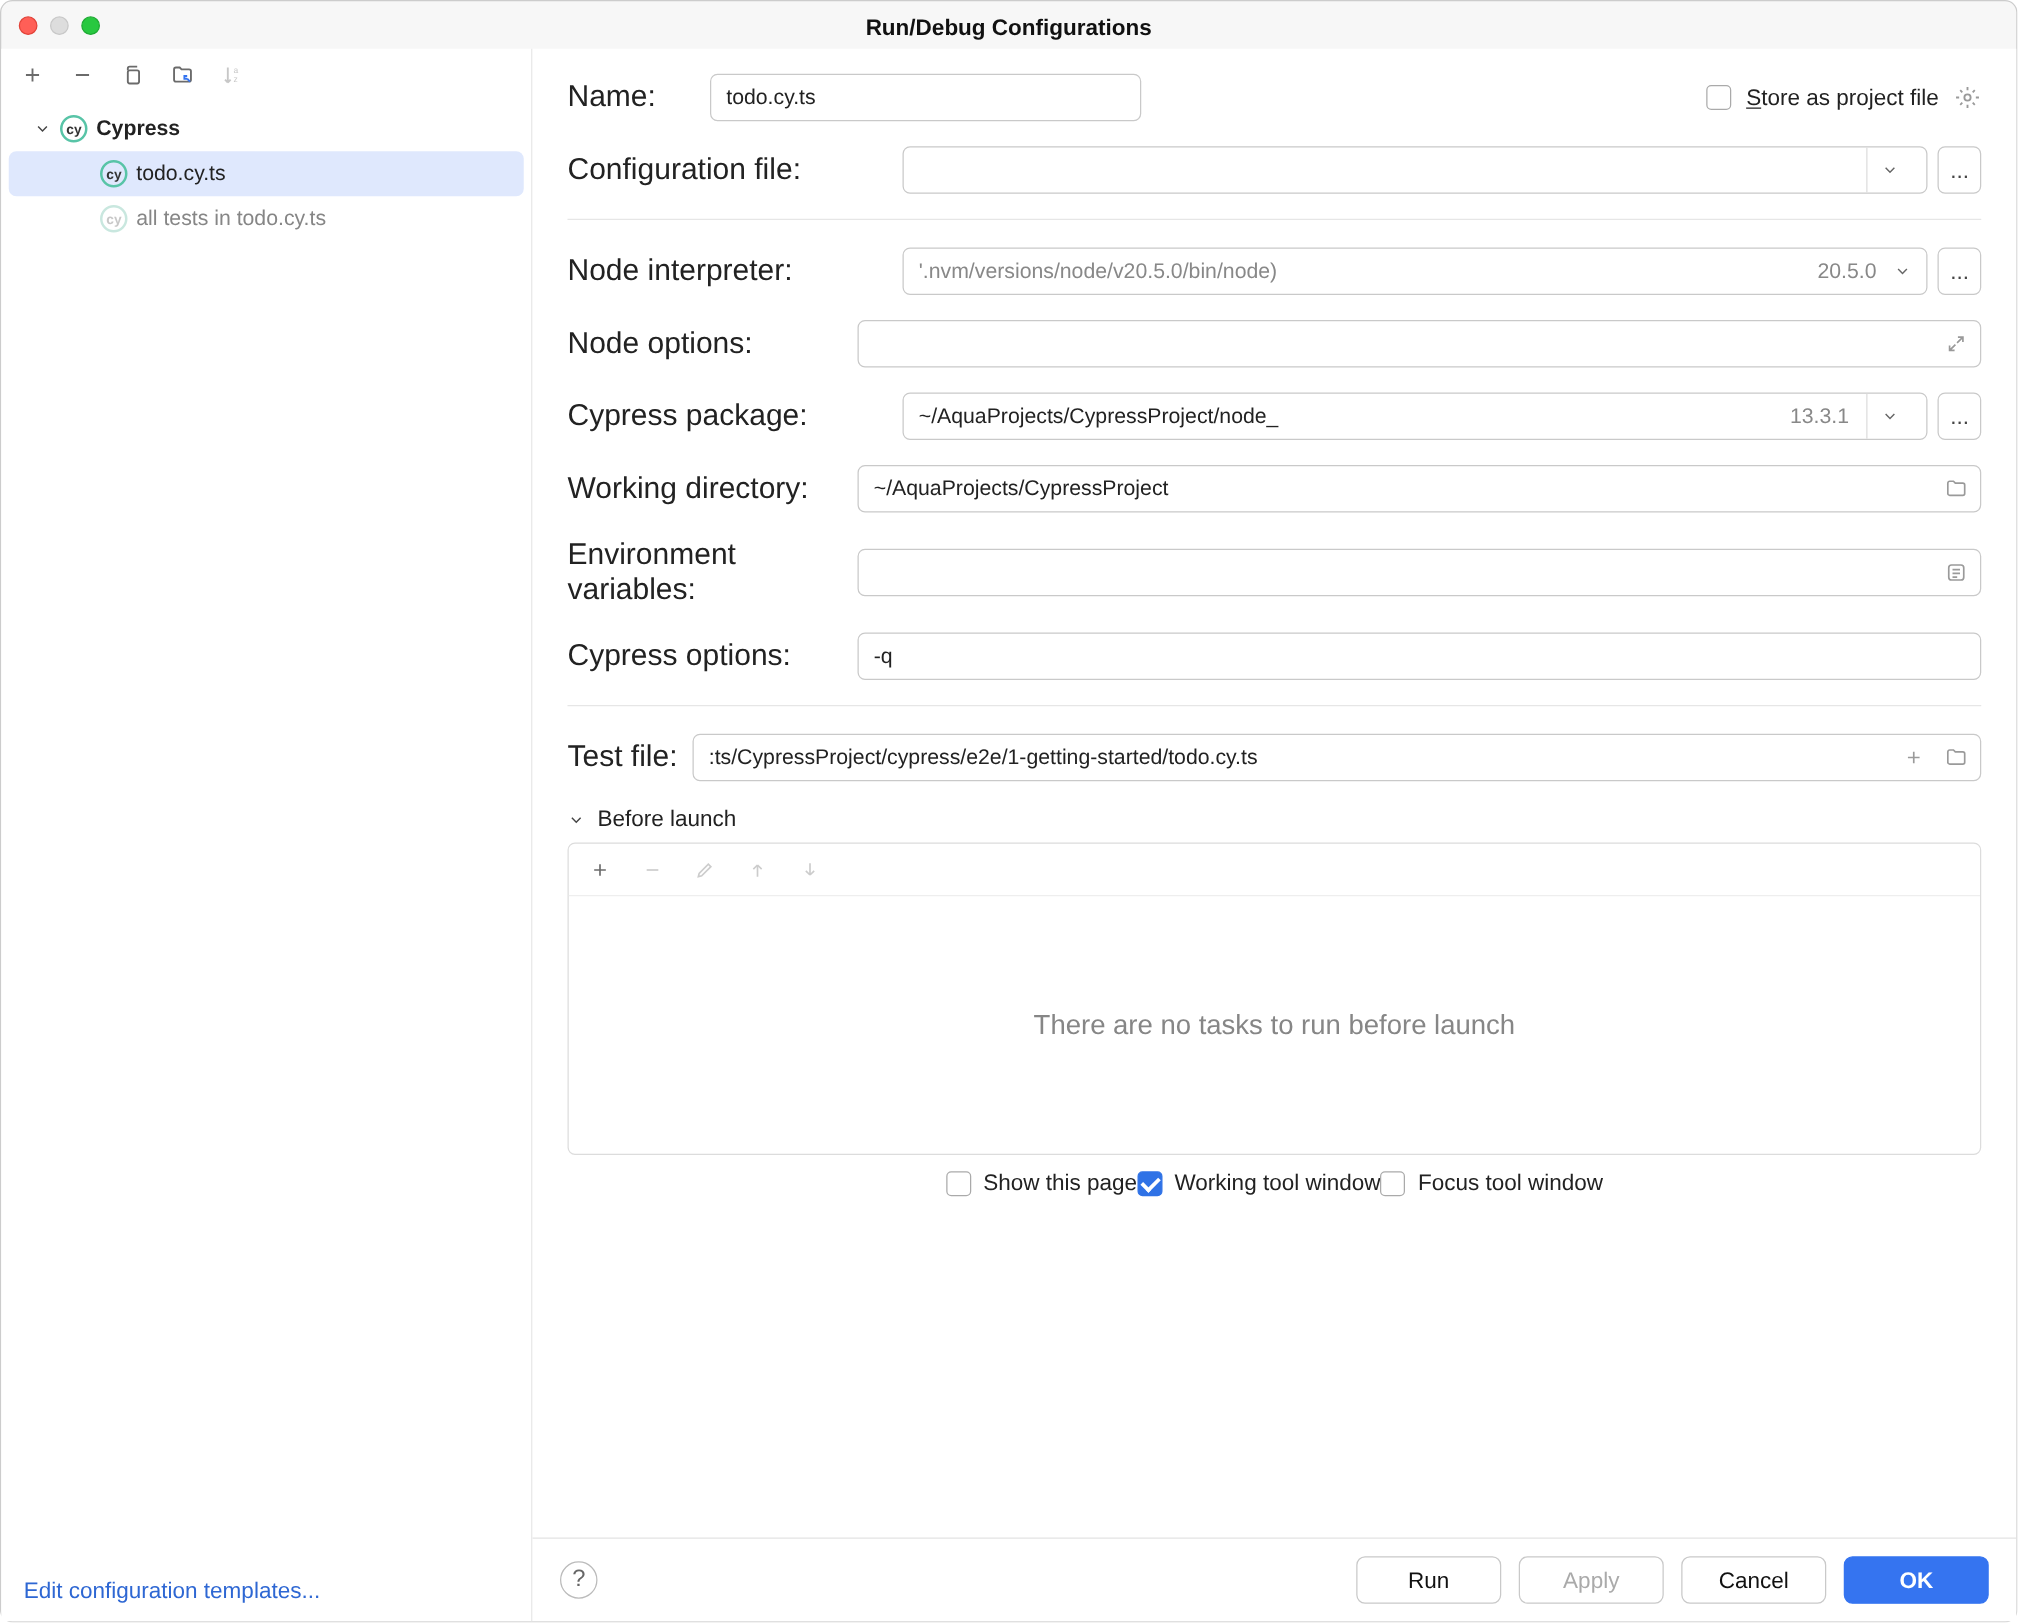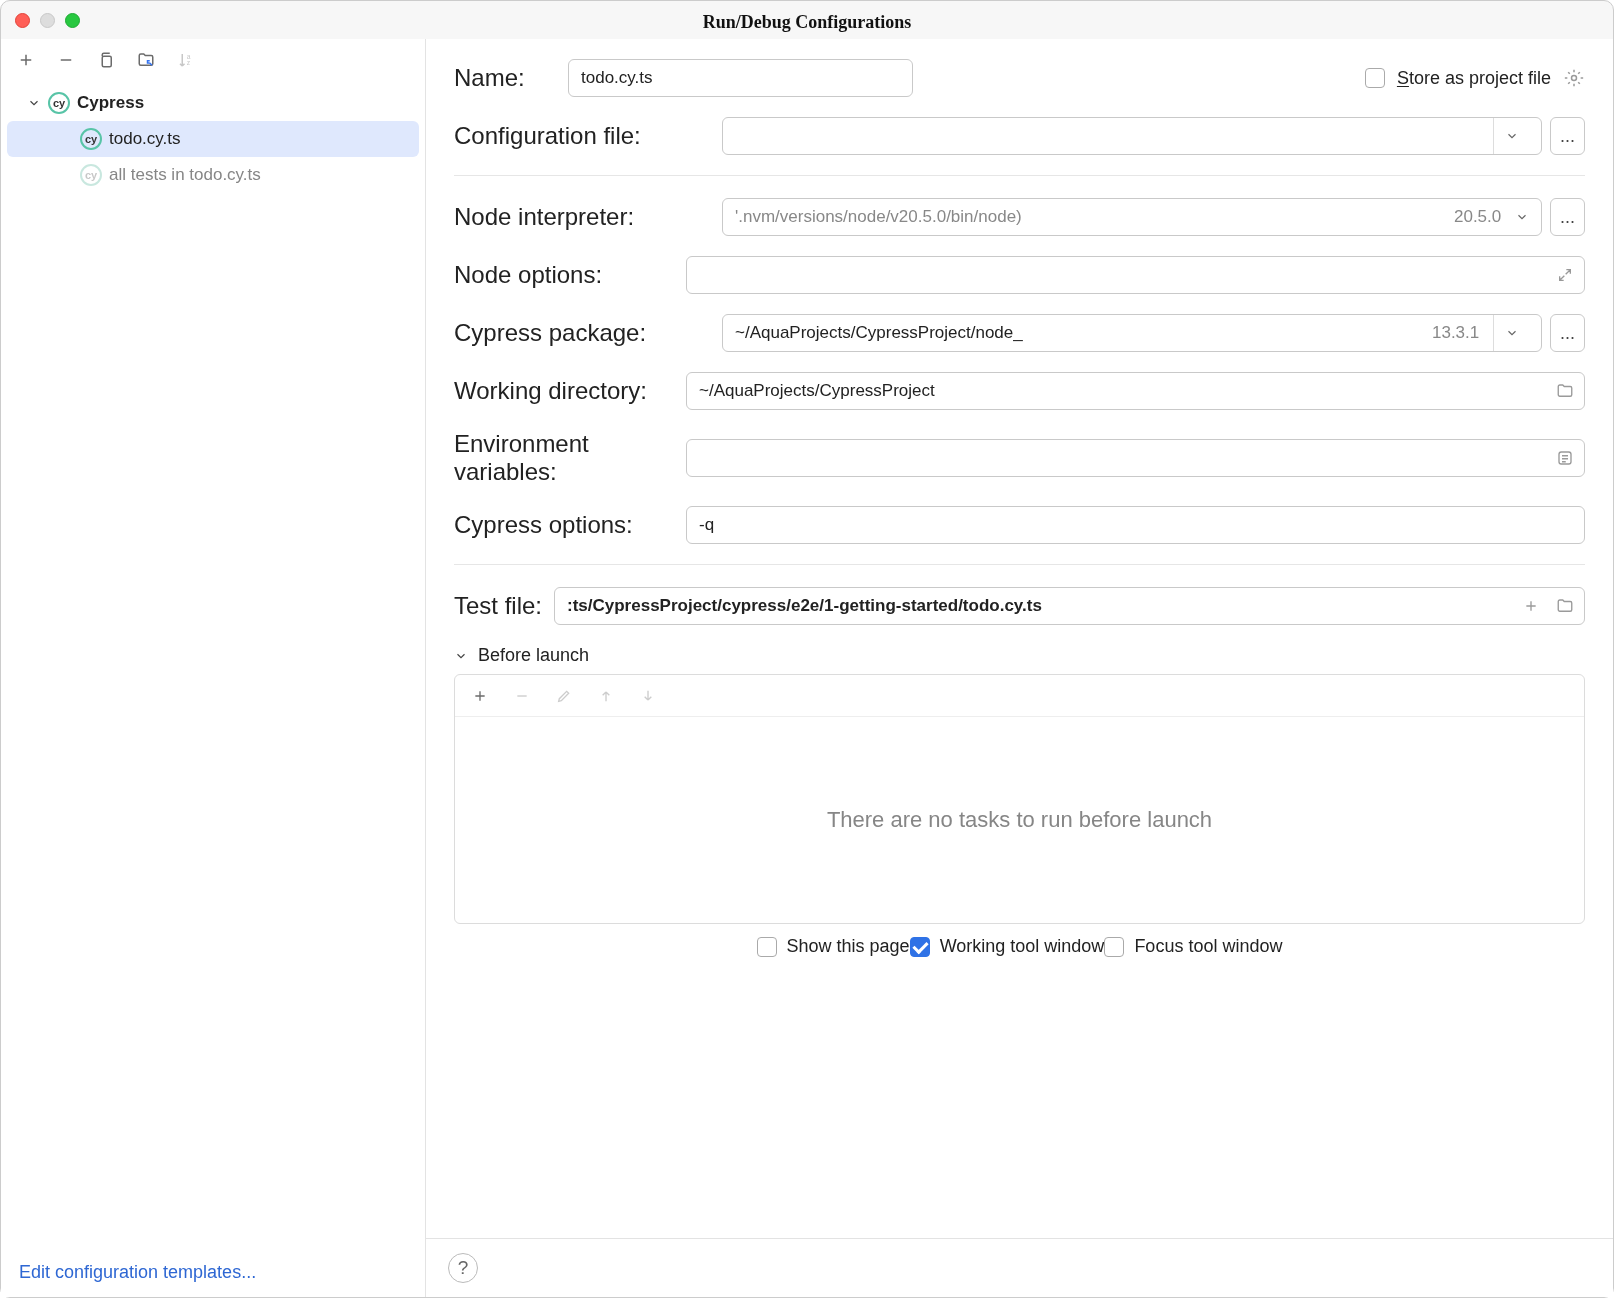--- a/index.html
+++ b/index.html
@@ -38,21 +38,20 @@
 .dot.red { background: #ff5f57; border:1px solid #e24238; }
 .dot.gray { background: #ddd; border:1px solid #c8c8c8; }
 .dot.green { background: #28c840; border:1px solid #1eaa33; }
 .title {
   flex: 1;
   text-align: center;
   font-weight: 700;
   font-size: 18px;
   color: #111;
   padding-top:4px;
-  font-family:Liberation Serif, serif;
 }
 .main {
   flex: 1;
   display: flex;
   min-height: 0;
 }
 .sidebar {
   width: 425px;
   border-right: 1px solid #e3e3e3;
   background: #fff;
@@ -374,21 +373,21 @@
             <input type="text" value="-q" style="">
           </div>
         </div>
 
         <hr class="sep">
 
         <div class="row">
           <span class="label" style="width:100px">Test file:</span>
           <div class="field">
             <div class="input-with-suffix">
-              <input type="text" style="padding-right: 108px; font-weight: bold;" value=":ts/CypressProject/cypress/e2e/1-getting-started/todo.cy.ts">
+              <input type="text" style="padding-right: 108px;" value=":ts/CypressProject/cypress/e2e/1-getting-started/todo.cy.ts">
               <span class="suffix-ico" style="right:44px">
                 <svg width="16" height="16" viewBox="0 0 24 24">
                     <path d="M11 5h2v14h-2z M5 11h14v2H5z" fill="#9a9a9a"></path>
                   </svg>
               </span>
               <span class="suffix-ico">
                 <svg width="20" height="18" viewBox="0 0 24 24" fill="none" stroke="#9a9a9a" stroke-width="1.8">
                     <path d="M3 6a2 2 0 012-2h4l2 2h8a2 2 0 012 2v9a2 2 0 01-2 2H5a2 2 0 01-2-2V6z"></path>
                   </svg>
               </span>
@@ -447,16 +446,22 @@
           <div class="check-line">
             <div class="chk"></div>
             <span>Focus tool window</span>
           </div>
         </div>
 
       </div>
 
       <div class="bottombar">
         <div class="help-ico">?</div>
+        <div class="buttons">
+          <div class="btn">Run</div>
+          <div class="btn disabled">Apply</div>
+          <div class="btn">Cancel</div>
+          <div class="btn primary">OK</div>
+        </div>
       </div>
     </div>
   </div>
 </div>
 
 </body></html>

